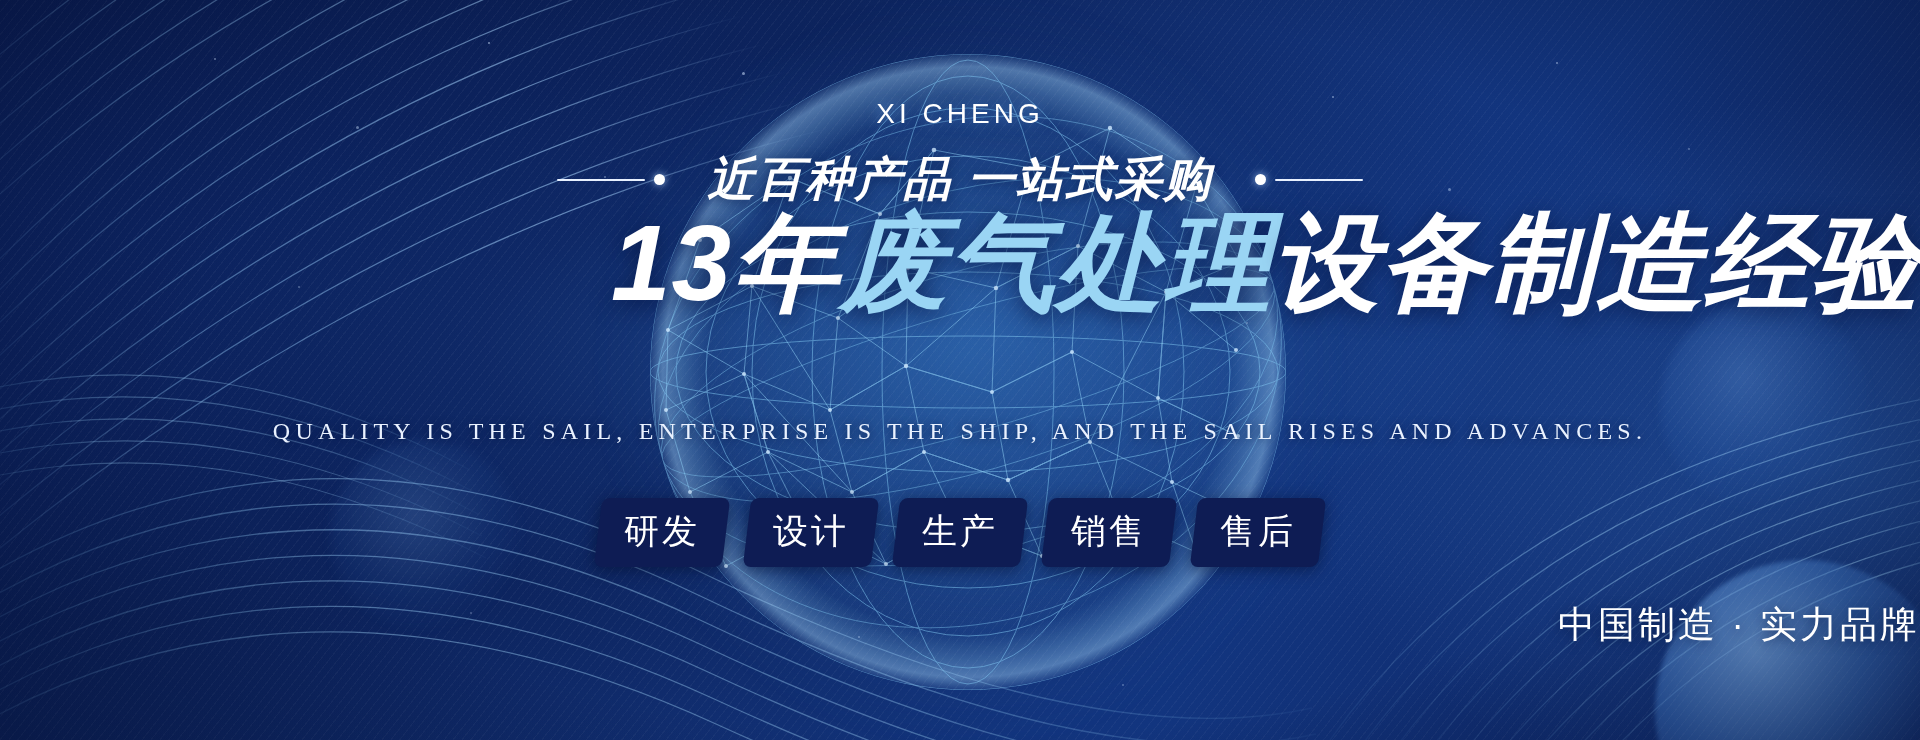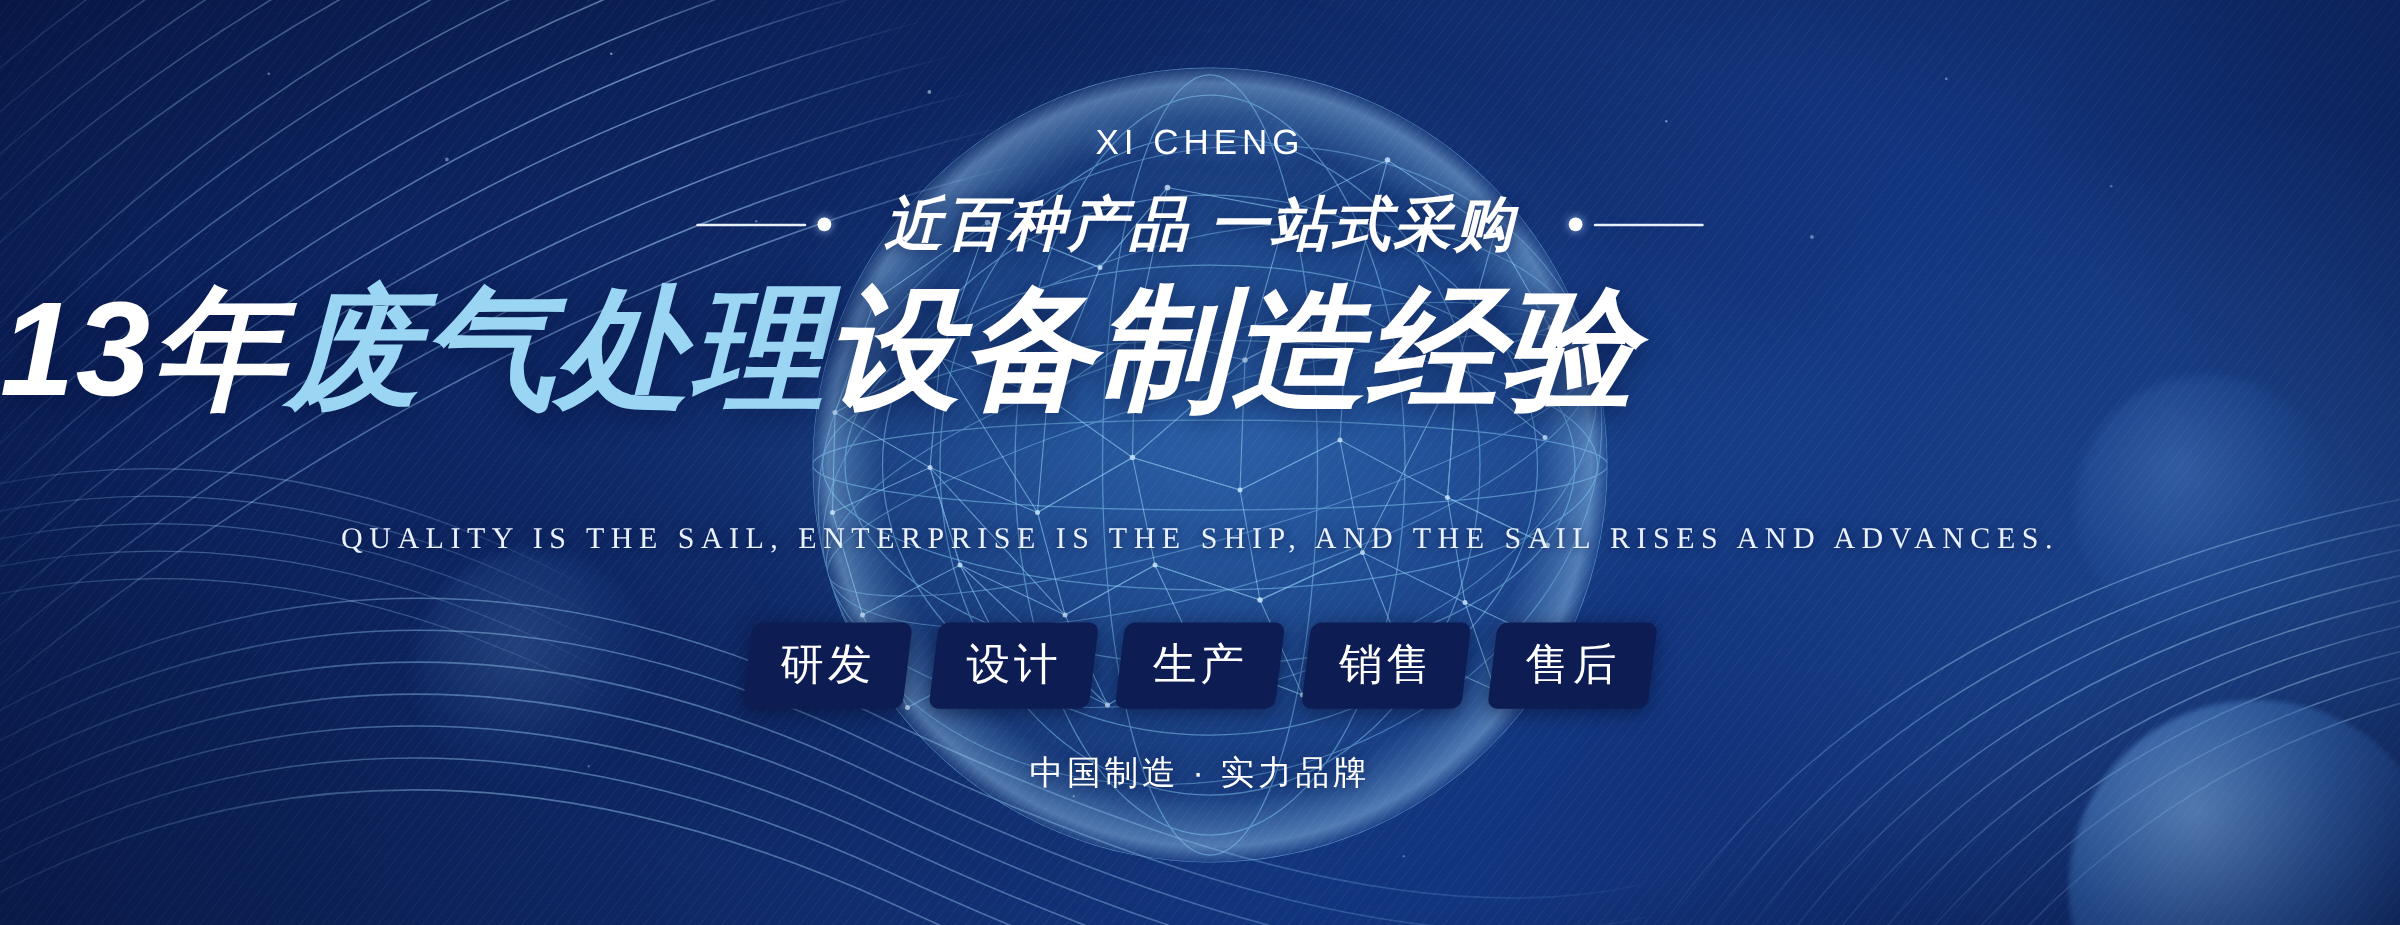--- a/index.html
+++ b/index.html
@@ -88,22 +88,22 @@
     color:#ffffff;
     font-size:47px;
     font-weight:700;
     letter-spacing:2px;
     white-space:nowrap;
     font-style:italic;
     text-shadow:0 2px 12px rgba(8,30,80,.75);
   }
 
   #headline{
-    position:absolute;left:0;right:0;top:216px;
-    text-align:left;
+    position:absolute;left:0;right:0;top:200px;
+    text-align:right;
     white-space:nowrap;
     font-size:107px;
     font-weight:700;
     font-style:italic;
     letter-spacing:1px;
     line-height:1.18;
     text-shadow:0 4px 22px rgba(5,20,65,.72);
   }
   .hl-white{color:#ffffff;}
   .hl-accent{color:#9ad5f4;}
@@ -132,23 +132,23 @@
     letter-spacing:3px;
     padding:10px 26px 12px 26px;
     border-radius:8px;
     transform:skewX(-7deg);
     box-shadow:0 3px 16px rgba(3,12,45,.55);
   }
   .tag span{display:inline-block;transform:skewX(7deg);}
 
   #footnote{
     position:absolute;left:0;right:0;top:600px;
-    text-align:center;
+    text-align:right;
     color:#ffffff;
-    font-size:27px;
+    font-size:37px;
     font-weight:400;
     letter-spacing:3px;
     white-space:nowrap;
     text-shadow:0 2px 12px rgba(6,22,66,.7);
   }
 </style>
 </head>
 <body>
 
 <div id="banner">

